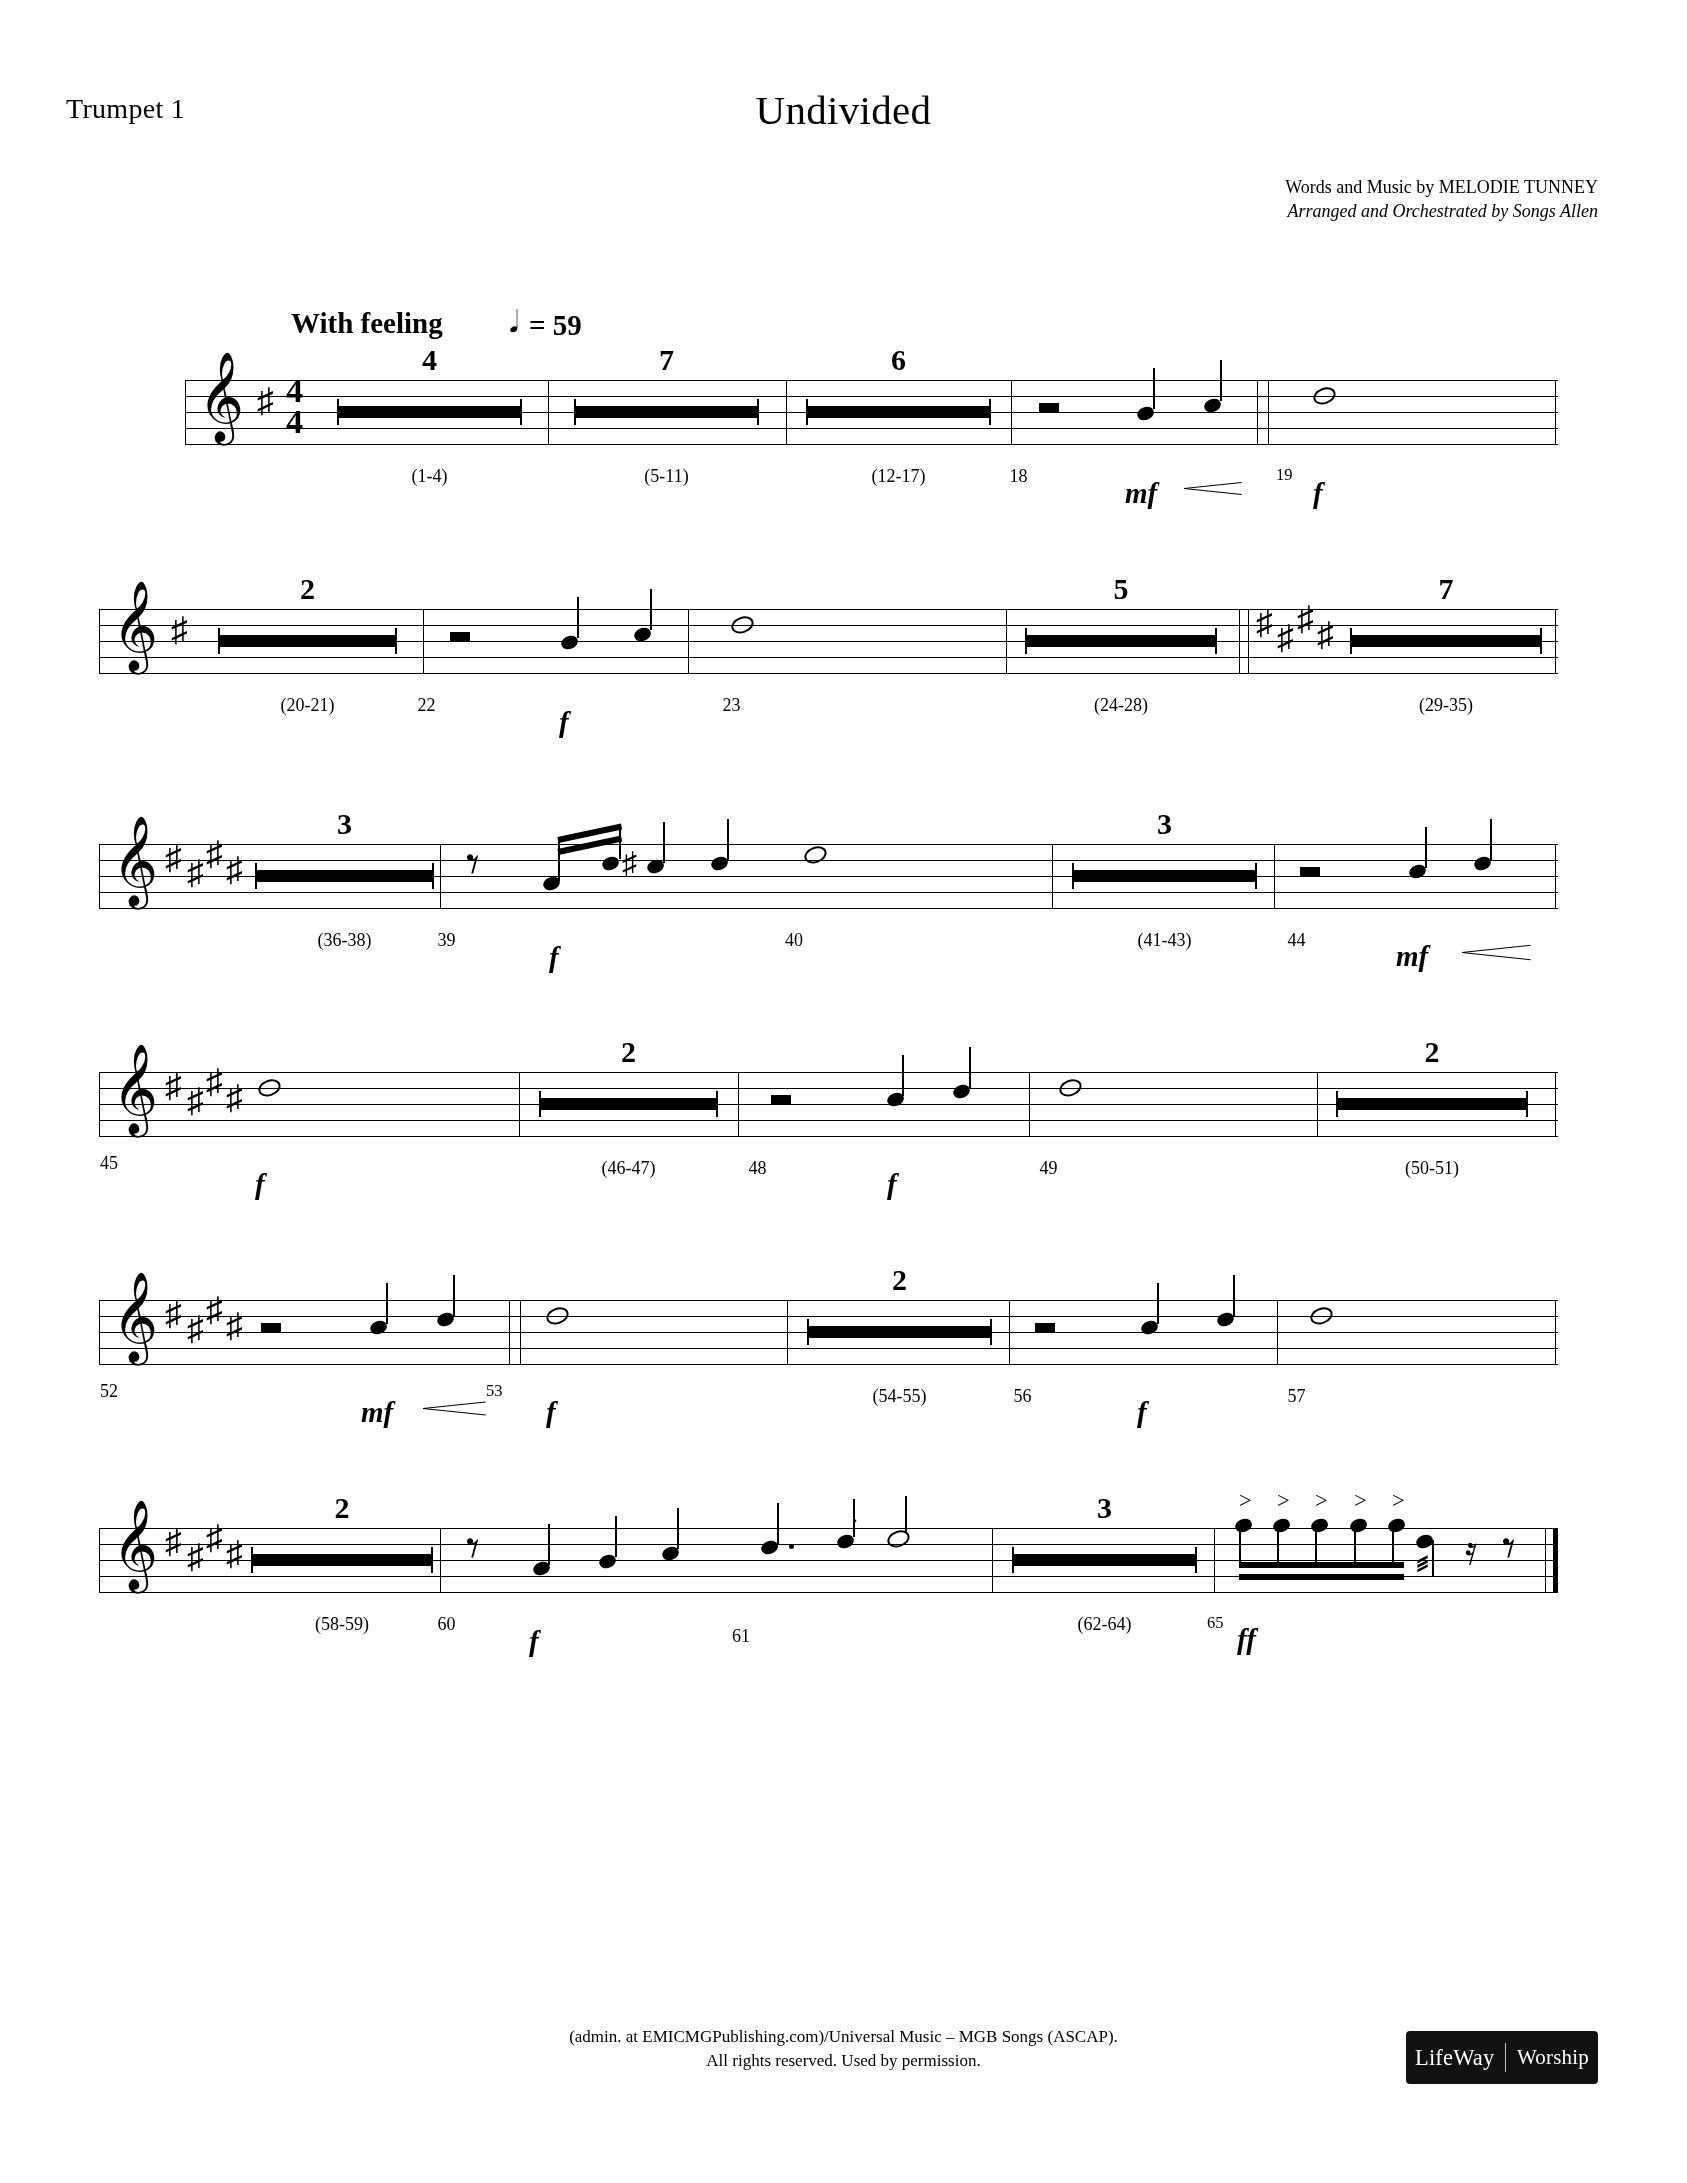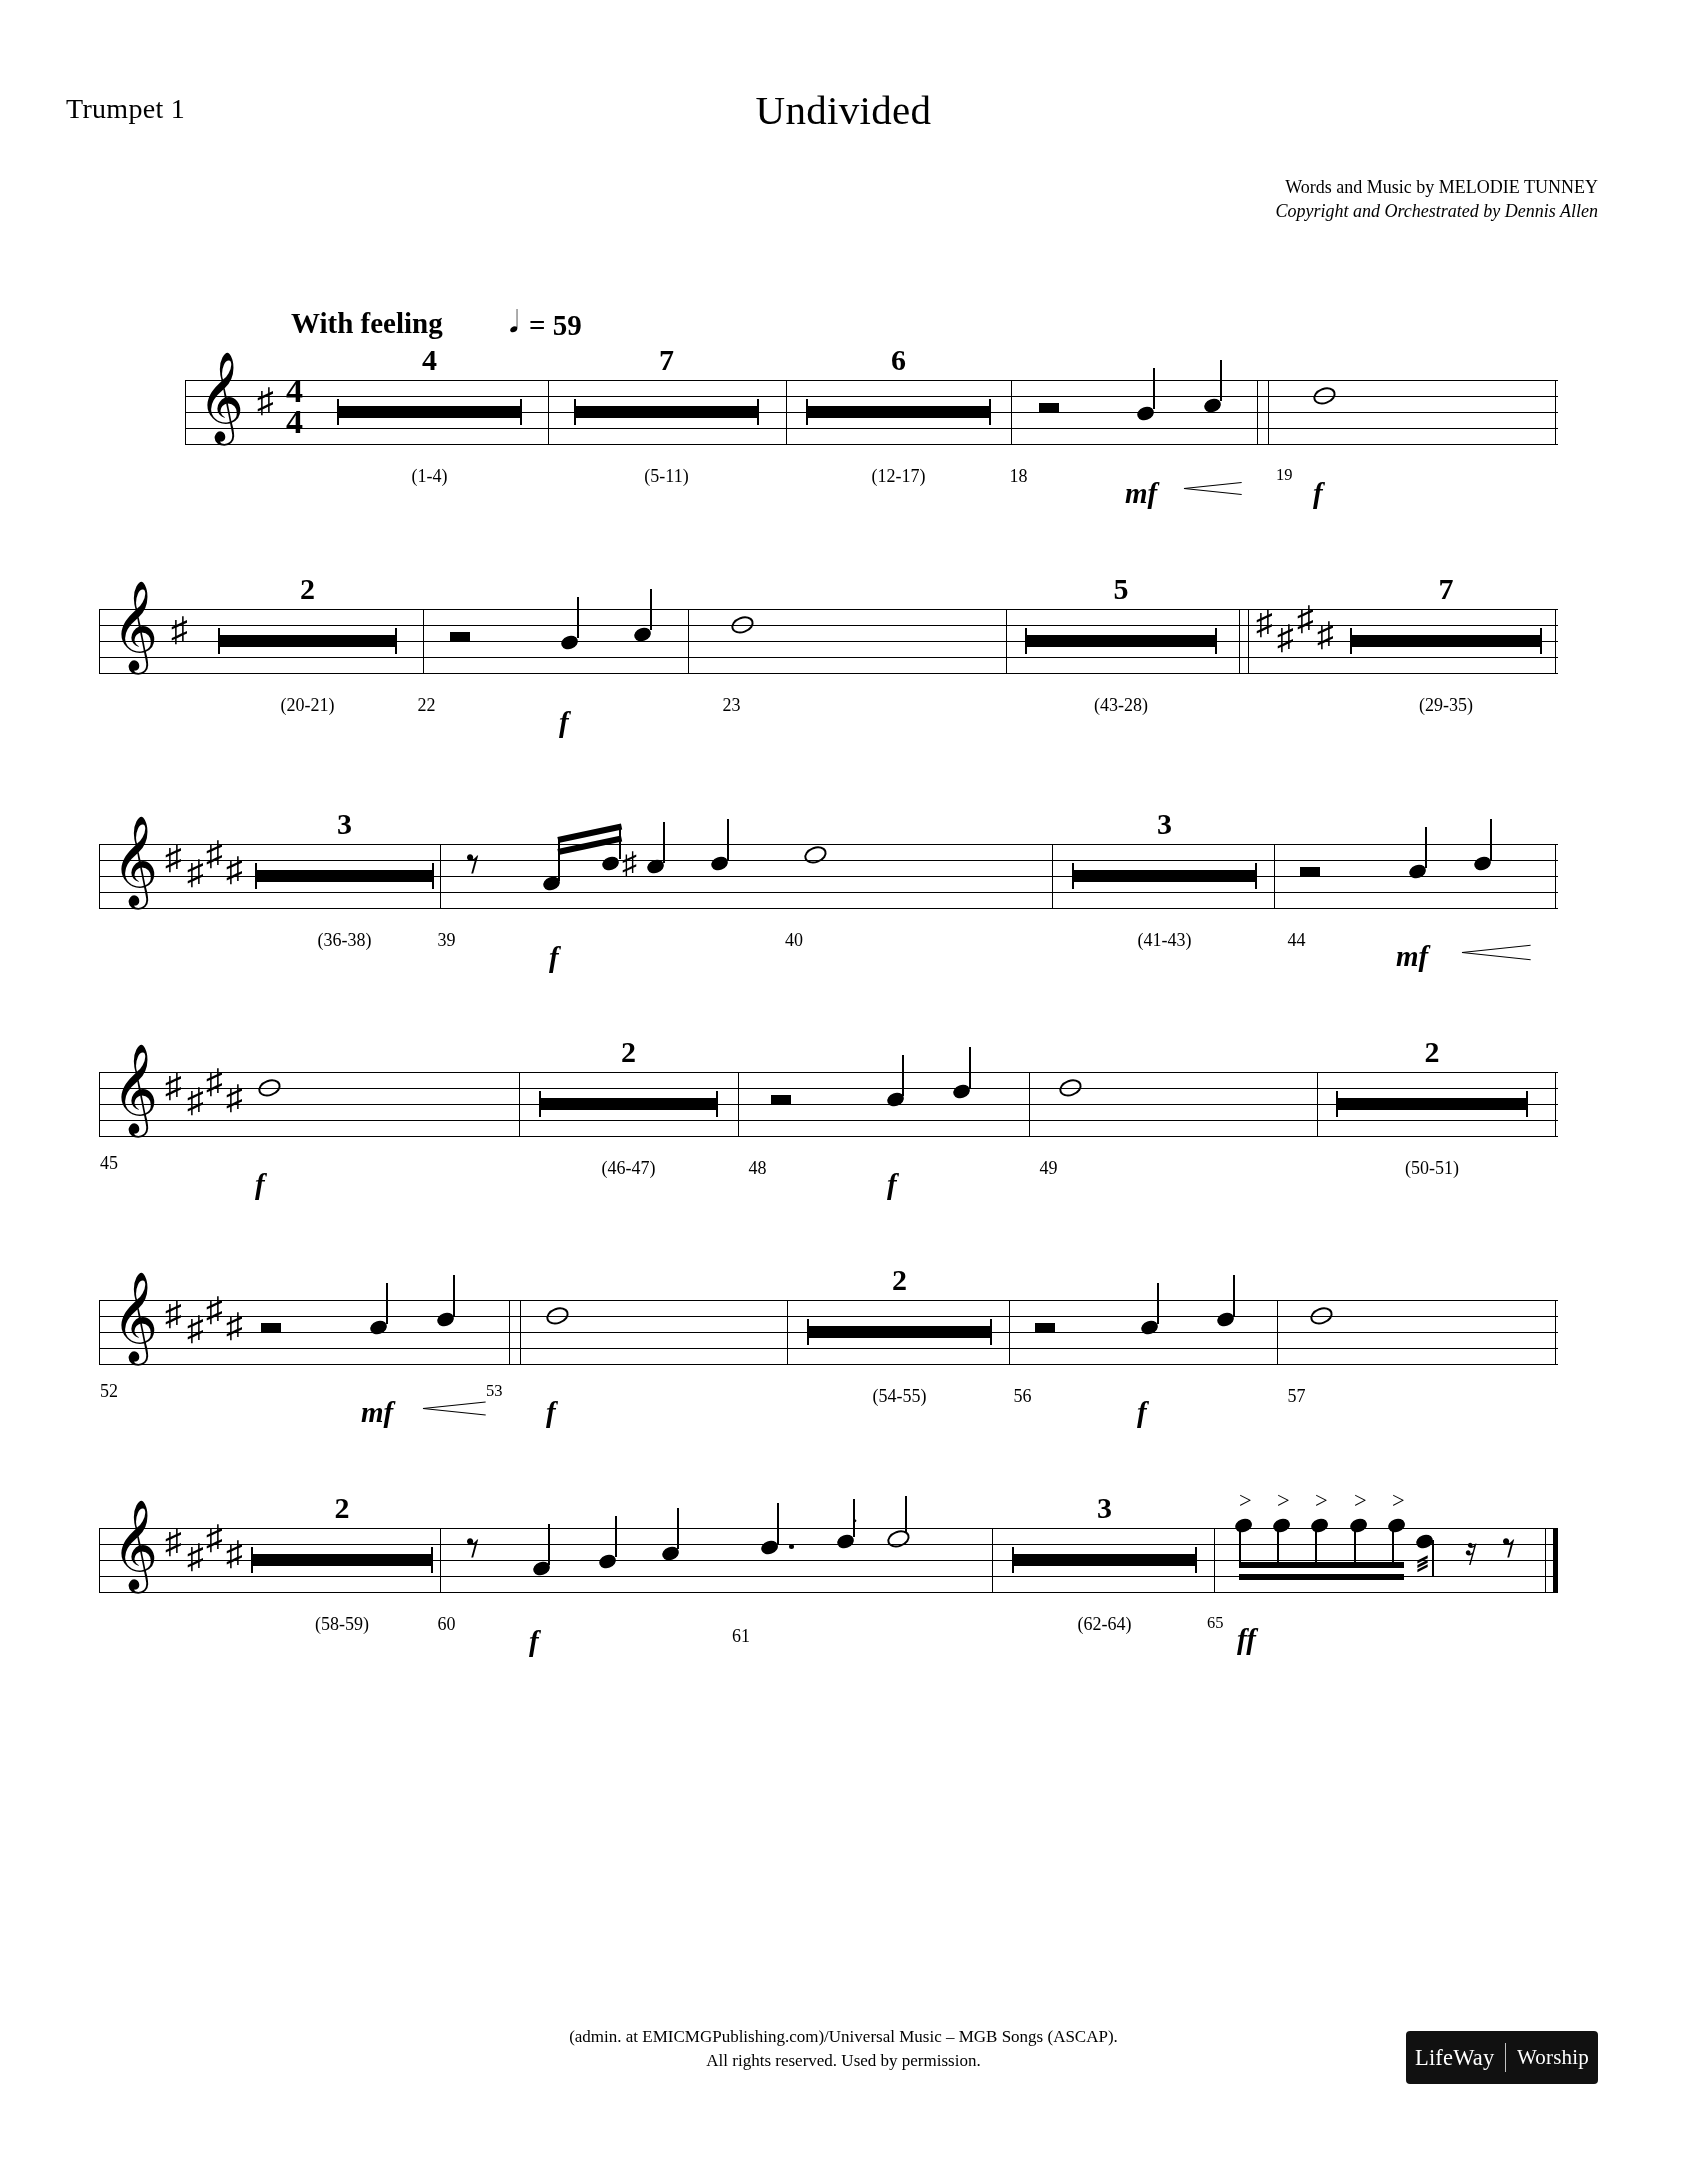--- a/index.html
+++ b/index.html
@@ -294,21 +294,21 @@
 </style>
 </head>
 <body>
 
 <div class="page">
 
   <div class="part-name">Trumpet 1</div>
   <div class="song-title">Undivided</div>
   <div class="credits">
     <div class="line1">Words and Music by MELODIE TUNNEY</div>
-    <div class="line2">Copyright and Orchestrated by Dennis Allen</div>
+    <div class="line2">Arranged and Orchestrated by Songs Allen</div>
   </div>
 
   <div class="system" style="top:380px;">
     <div class="staff" style="left:185px; width:1373px;">
       <div class="line l0"></div>
         <div class="line l1"></div>
         <div class="line l2"></div>
         <div class="line l3"></div>
         <div class="line l4"></div>
     </div>
@@ -384,21 +384,21 @@
     <div class="measnum" style="left:390px; width:73px; top:86px;">22</div>
     <div class="dyn" style="left:559px; top:99px;">f</div>
     <div class="barline" style="left:688px;"></div>
 
     <div class="note hollow" style="left:731px; top:8px;"></div>
     <div class="measnum" style="left:695px; width:73px; top:86px;">23</div>
     <div class="barline" style="left:1006px;"></div>
 
     <div class="mmrest" style="left:1025px; width:192px;"></div>
     <div class="mmnum" style="left:1025px; width:192px;">5</div>
-    <div class="measnum" style="left:1025px; width:192px; top:86px;">(43-28)</div>
+    <div class="measnum" style="left:1025px; width:192px; top:86px;">(24-28)</div>
     <div class="barline" style="left:1239px;"></div>
     <div class="barline" style="left:1248px;"></div>
 
     <div class="ksharp" style="left:1256px; top:-2.6px;">♯</div>
     <div class="ksharp" style="left:1277px; top:12px;">♯</div>
     <div class="ksharp" style="left:1297px; top:-6.6px;">♯</div>
     <div class="ksharp" style="left:1317px; top:9.3px;">♯</div>
 
     <div class="mmrest" style="left:1350px; width:192px;"></div>
     <div class="mmnum" style="left:1350px; width:192px;">7</div>

